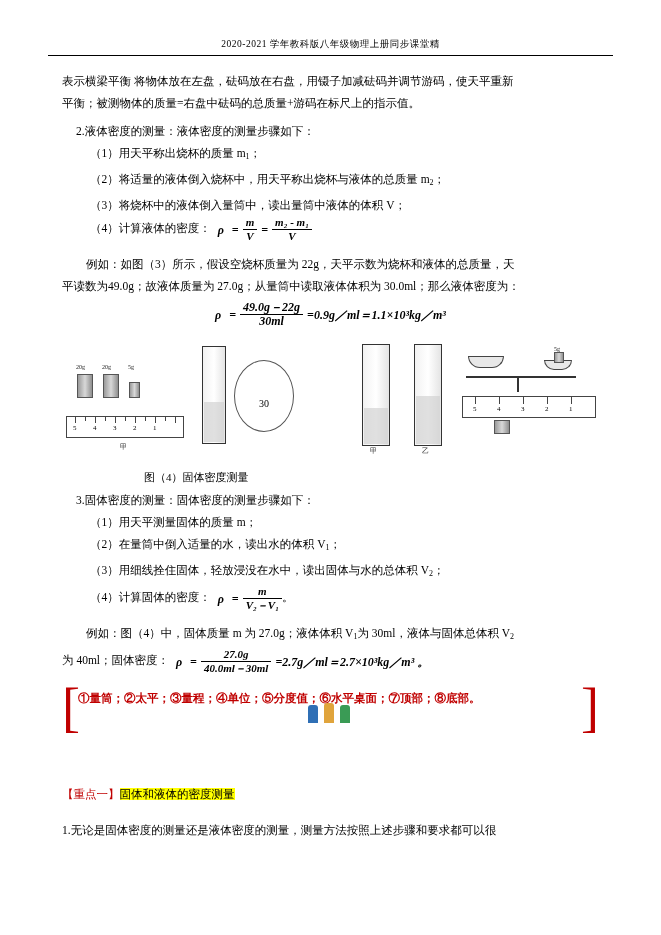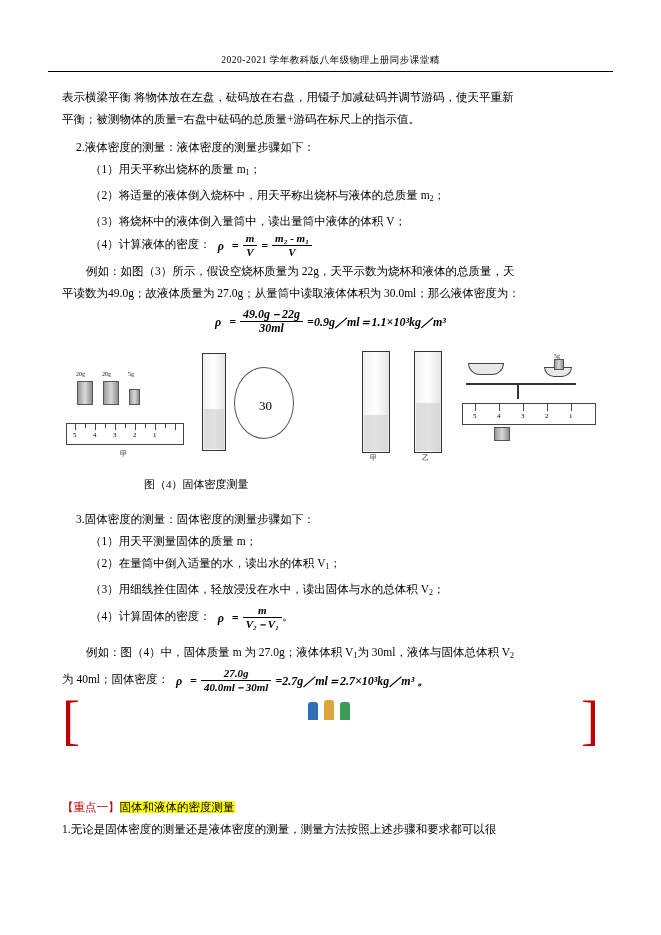--- a/index.html
+++ b/index.html
@@ -19,21 +19,21 @@
     position: relative;
     width: 661px;
     height: 935px;
     box-sizing: border-box;
     padding: 0 62px;
   }
   .header {
     text-align: center;
     font-size: 9.5px;
     font-family: "Liberation Serif", serif;
-    padding-top: 54px;
+    padding-top: 38px;
     letter-spacing: 0.5px;
   }
   .header-rule {
     border-bottom: 1px solid #000;
     margin-top: 4px;
     margin-left: -14px;
     margin-right: -14px;
   }
   p {
     margin: 0;
@@ -275,21 +275,21 @@
   <p class="lvl1" style="margin-top:6px">2.液体密度的测量：液体密度的测量步骤如下：</p>
 
   <p class="lvl2"><span>（1）用天平称出烧杯的质量 m</span><sub>1</sub><span>；</span></p>
   <p class="lvl2"><span>（2）将适量的液体倒入烧杯中，用天平称出烧杯与液体的总质量 m</span><sub>2</sub><span>；</span></p>
   <p class="lvl2">（3）将烧杯中的液体倒入量筒中，读出量筒中液体的体积 V；</p>
   <p class="lvl2">
     <span>（4）计算液体的密度：</span>
     <span class="eq">ρ</span><span class="eq">=</span><span class="frac"><span class="num">m</span><span class="den">V</span></span><span class="eq">=</span><span class="frac"><span class="num"><span>m</span><span>₂ - m₁</span></span><span class="den">V</span></span>
   </p>
 
-  <p class="ind2" style="margin-top:1px">例如：如图（3）所示，假设空烧杯质量为 22g，天平示数为烧杯和液体的总质量，天</p>
+  <p class="ind2" style="margin-top:10px">例如：如图（3）所示，假设空烧杯质量为 22g，天平示数为烧杯和液体的总质量，天</p>
   <p>平读数为49.0g；故液体质量为 27.0g；从量筒中读取液体体积为 30.0ml；那么液体密度为：</p>
 
   <p class="formula-line">
     <span class="eq">ρ</span><span class="eq">=</span><span class="frac" style="font-size:12px"><span class="num">49.0g－22g</span><span class="den">30ml</span></span><span class="eq">=0.9g／ml＝1.1×10³kg／m³</span>
   </p>
 
   <div class="figures">
 
     <div class="weights">
       <span class="wlabel" style="left:4px;top:0">20g</span>
@@ -317,21 +317,21 @@
       <span class="num" style="left:46px">3</span>
       <span class="num" style="left:66px">2</span>
       <span class="num" style="left:86px">1</span>
     </div>
     <span class="caption-sub" style="left:58px;top:104px">甲</span>
 
     <div class="cyl" style="left:140px;top:8px;width:22px;height:96px">
       <div class="cyl-liquid" style="left:1px;right:1px;bottom:1px;height:40px"></div>
     </div>
     <div class="magnifier" style="left:172px;top:22px;width:58px;height:70px">
-      <span style="position:absolute;left:24px;top:30px;font-size:13px">30</span>
+      <span style="position:absolute;left:24px;top:37px;font-size:10px">30</span>
     </div>
 
     <div class="cyl" style="left:300px;top:6px;width:26px;height:100px">
       <div class="cyl-liquid" style="left:1px;right:1px;bottom:1px;height:36px"></div>
     </div>
     <div class="cyl" style="left:352px;top:6px;width:26px;height:100px">
       <div class="cyl-liquid" style="left:1px;right:1px;bottom:1px;height:48px"></div>
     </div>
     <span class="caption-sub" style="left:308px;top:108px">甲</span>
     <span class="caption-sub" style="left:360px;top:108px">乙</span>
@@ -355,45 +355,46 @@
       <span class="num" style="position:absolute;left:82px;top:8px;font-size:7px">2</span>
       <span class="num" style="position:absolute;left:106px;top:8px;font-size:7px">1</span>
     </div>
     <div class="wblock" style="left:432px;top:82px;width:14px;height:12px"></div>
   </div>
 
   <div class="fig-caption-row">
     <div class="cap-right">图（4）固体密度测量</div>
   </div>
 
-  <p class="lvl1" style="margin-top:16px">3.固体密度的测量：固体密度的测量步骤如下：</p>
+  <p class="lvl1" style="margin-top:4px">3.固体密度的测量：固体密度的测量步骤如下：</p>
   <p class="lvl2">（1）用天平测量固体的质量 m；</p>
   <p class="lvl2"><span>（2）在量筒中倒入适量的水，读出水的体积 V</span><sub>1</sub><span>；</span></p>
   <p class="lvl2"><span>（3）用细线拴住固体，轻放浸没在水中，读出固体与水的总体积 V</span><sub>2</sub><span>；</span></p>
   <p class="lvl2">
     <span>（4）计算固体的密度：</span>
     <span class="eq">ρ</span><span class="eq">=</span><span class="frac"><span class="num">m</span><span class="den">V₂－V₁</span></span><span>。</span>
   </p>
 
   <p class="ind2" style="margin-top:10px"><span>例如：图（4）中，固体质量 m 为 27.0g；液体体积 V</span><sub>1</sub><span>为 30ml，液体与固体总体积 V</span><sub>2</sub></p>
   <p>
     <span>为 40ml；固体密度：</span>
     <span class="eq">ρ</span><span class="eq">=</span><span class="frac" style="font-size:11px"><span class="num">27.0g</span><span class="den">40.0ml－30ml</span></span><span class="eq">=2.7g／ml＝2.7×10³kg／m³ 。</span>
   </p>
 
   <div class="redbox">
     <span class="brk" style="left:0;top:-6px">[</span>
     <span class="brk" style="right:0;top:-6px">]</span>
+    <div class="redline">①量筒；②太平；③量程；④单位；⑤分度值；⑥水平桌面；⑦顶部；⑧底部。</div>
 
     <div class="banner-wrap">
       <div class="banner-people">
         <div class="person" style="left:22px;background:#2f6fb5"></div>
         <div class="person" style="left:38px;background:#e0a43c;height:20px"></div>
         <div class="person" style="left:54px;background:#3a9b55"></div>
       </div>
     </div>
   </div>
 
   <p class="highlight-title"><span class="key">【重点一】</span><span class="hl">固体和液体的密度测量</span></p>
 
-  <p style="margin-top:0">1.无论是固体密度的测量还是液体密度的测量，测量方法按照上述步骤和要求都可以很</p>
+  <p style="margin-top:14px">1.无论是固体密度的测量还是液体密度的测量，测量方法按照上述步骤和要求都可以很</p>
 
 </div>
 
 </body></html>

